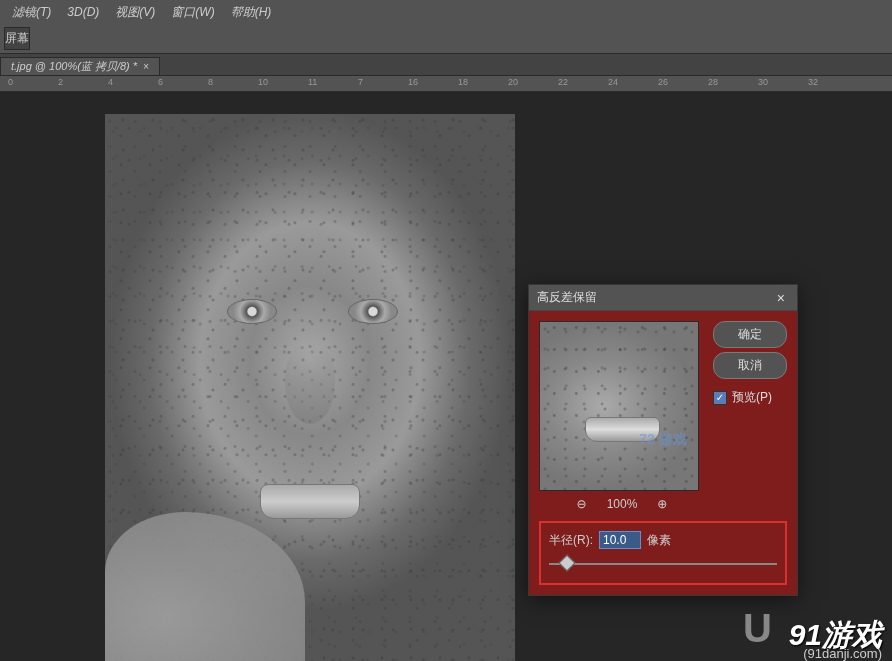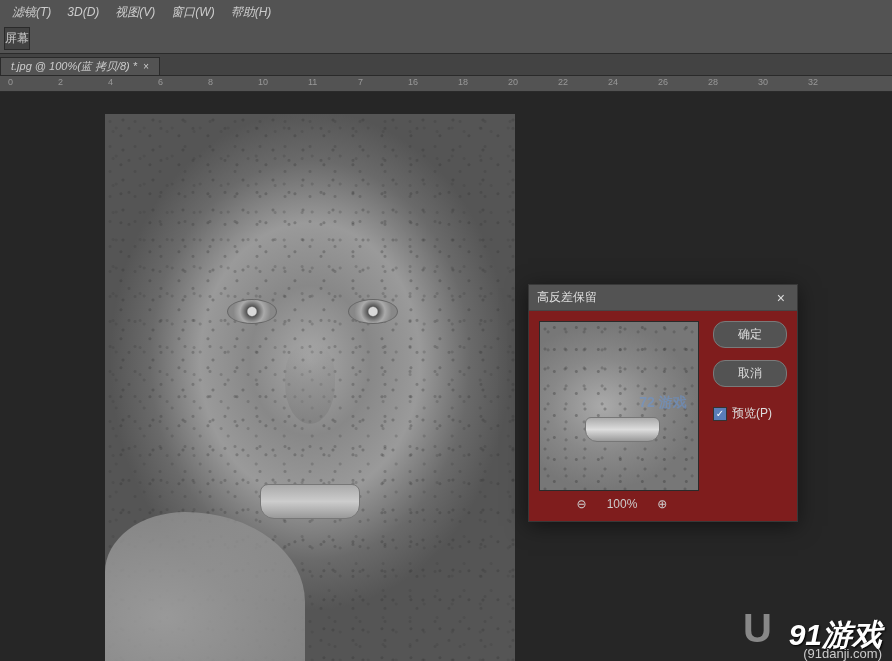--- a/index.html
+++ b/index.html
@@ -71,21 +71,21 @@
       background-image: 
         radial-gradient(circle at 25% 35%, rgba(60,60,60,0.35) 1px, transparent 2px),
         radial-gradient(circle at 65% 25%, rgba(50,50,50,0.35) 1px, transparent 2px),
         radial-gradient(circle at 45% 55%, rgba(60,60,60,0.3) 1px, transparent 2px);
       background-size: 20px 20px, 22px 22px, 18px 18px;
     }
     .preview-mouth { position: absolute; top: 95px; left: 45px; width: 75px; height: 25px; background: linear-gradient(180deg, #aaa, #ddd, #999); border-radius: 6px 6px 12px 12px; border: 1px solid #777; }
     .zoom-row { display: flex; align-items: center; justify-content: center; gap: 20px; color: #ccc; font-size: 12px; margin-top: 6px; }
     .zoom-btn { cursor: pointer; }
     
-    .btn-col { display: flex; flex-direction: column; gap: 12px; width: 74px; }
+    .btn-col { display: flex; flex-direction: column; gap: 4px; width: 74px; }
     .dialog-btn { background: #535353; border: 1px solid #7a7a7a; border-radius: 12px; color: #ddd; font-size: 12px; padding: 4px 0; text-align: center; cursor: pointer; }
     .checkbox-row { display: flex; align-items: center; gap: 5px; color: #ddd; font-size: 12px; margin-top: 6px; }
     .checkbox { width: 14px; height: 14px; background: #5a7db8; border: 1px solid #333; display: flex; align-items: center; justify-content: center; color: #fff; font-size: 10px; }
     
     .radius-section { border: 2px solid #d93030; margin: 0 10px 10px 10px; padding: 8px 8px 12px 8px; }
     .radius-row { display: flex; align-items: center; gap: 6px; color: #ccc; font-size: 12px; }
     .radius-input { background: #3a5a8a; border: 1px solid #6a8ac8; color: #fff; font-size: 12px; width: 42px; padding: 1px 3px; text-align: left; }
     .slider { position: relative; height: 14px; margin-top: 8px; }
     .slider-track { position: absolute; top: 6px; left: 0; right: 0; height: 2px; background: #888; }
     .slider-thumb { position: absolute; top: 0; left: 12px; width: 12px; height: 12px; background: #ccc; border: 1px solid #555; transform: rotate(45deg); }
@@ -165,19 +165,30 @@
       </div>
       <div class="btn-col">
         <div class="dialog-btn">确定</div>
         <div class="dialog-btn">取消</div>
         <div class="checkbox-row">
           <div class="checkbox">✓</div>
           <span>预览(P)</span>
         </div>
       </div>
     </div>
+    <div class="radius-section">
+      <div class="radius-row">
+        <span>半径(R):</span>
+        <input class="radius-input" value="10.0" style="">
+        <span>像素</span>
+      </div>
+      <div class="slider">
+        <div class="slider-track"></div>
+        <div class="slider-thumb"></div>
+      </div>
+    </div>
     <div class="watermark">72 游戏</div>
   </div>
 
   <div class="watermark-br-u">U</div>
   <div class="watermark-br">91游戏</div>
   <div class="watermark-br-sub">(91danji.com)</div>
 </div>
 
 </body></html>

